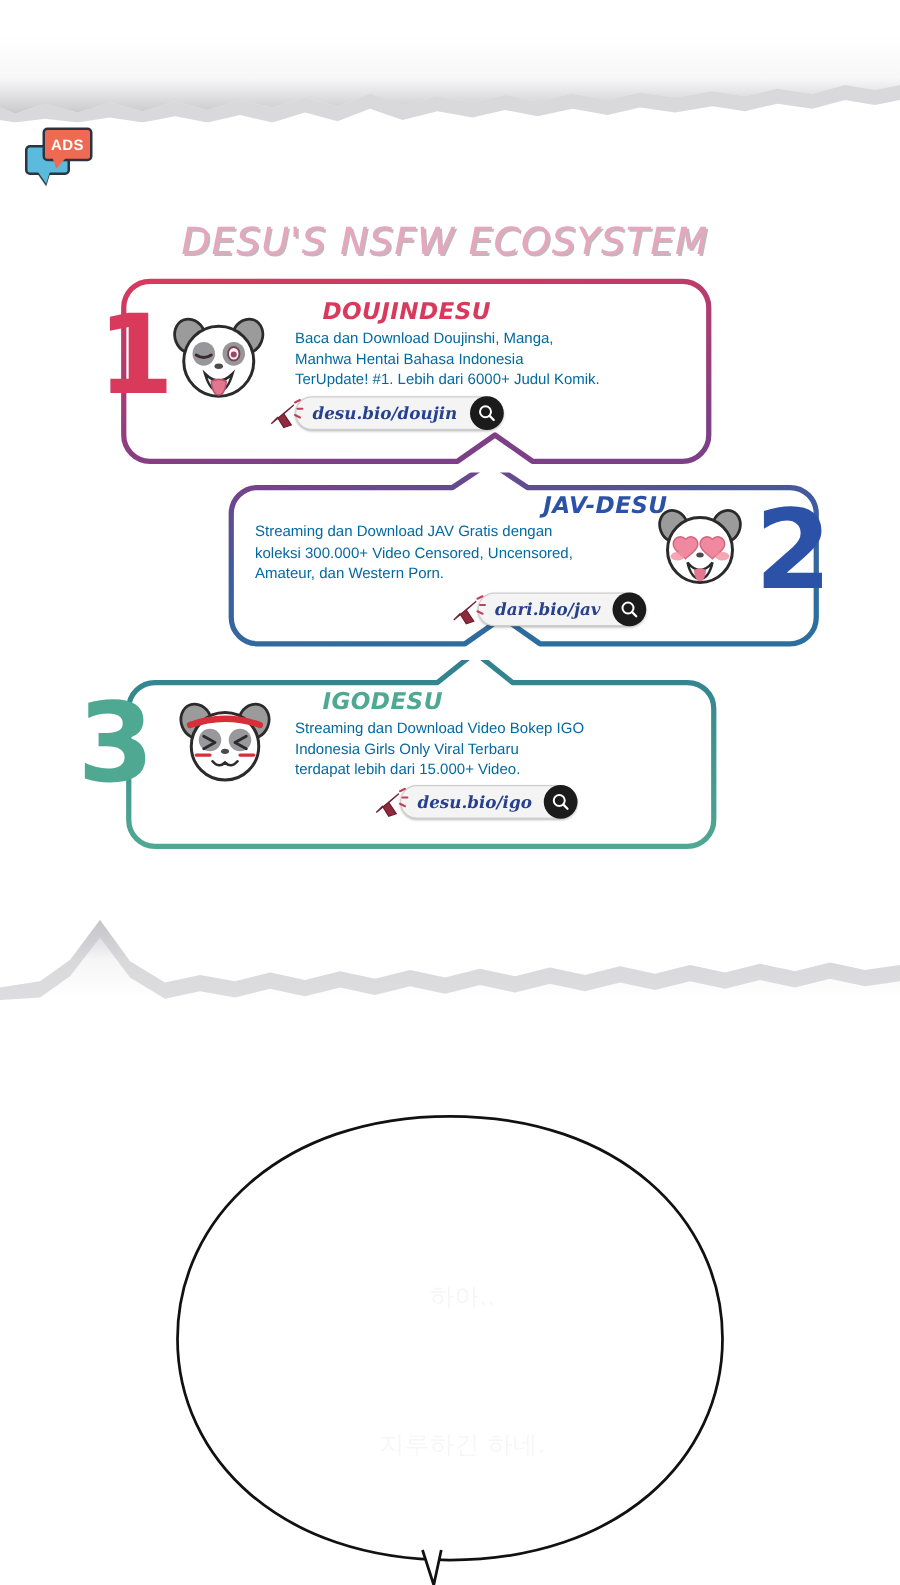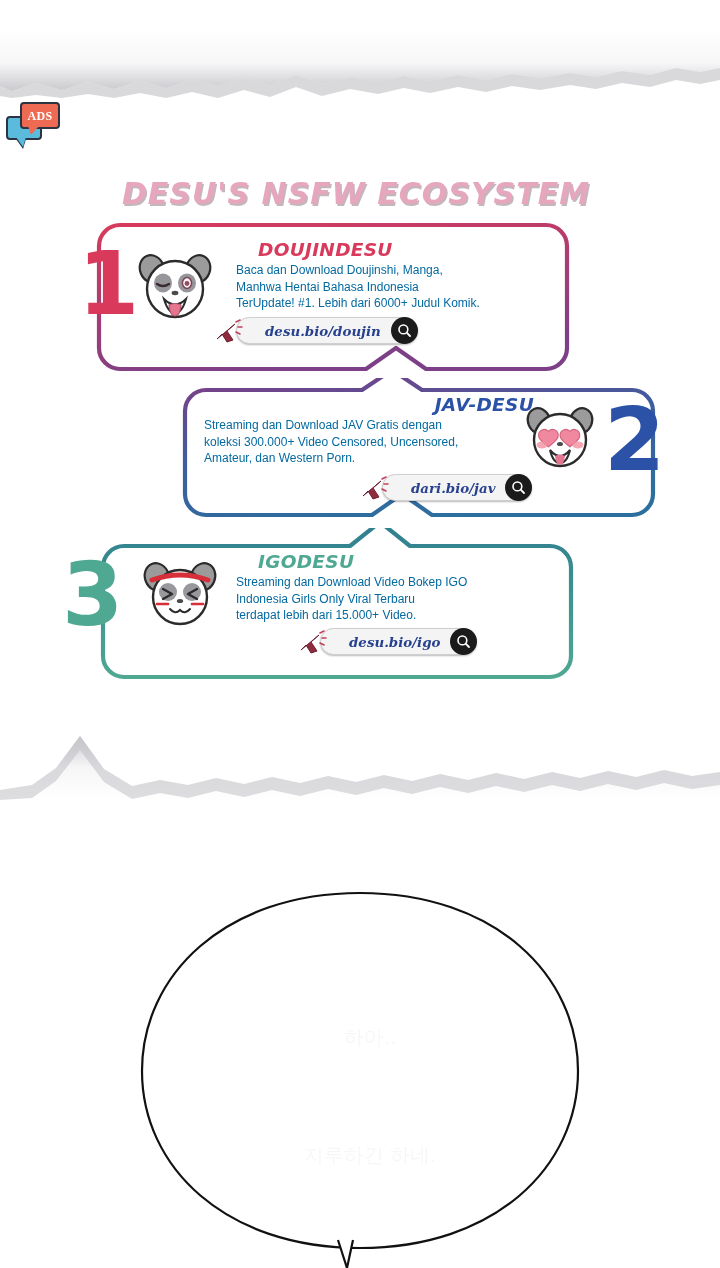--- a/index.html
+++ b/index.html
@@ -23,25 +23,24 @@
     left: 0;
     width: 720px;
     pointer-events: none;
   }
   #torn-top   { top: 28px;  height: 70px; }
   #torn-bottom{ top: 690px; height: 110px; }
 
   
   #ads-badge {
     position: absolute;
-    left: 6px;
+    left: 20px;
     top: 102px;
     width: 56px;
     height: 48px;
-    font-family: Liberation Serif, serif;
   }
   .bubble-blue {
     position: absolute;
     left: 0; top: 14px;
     width: 36px; height: 24px;
     background: #5bbbdd;
     border: 2.2px solid #2b3440;
     border-radius: 4px;
   }
   .bubble-blue::after {
@@ -83,21 +82,21 @@
   }
 
   
   #ad-title {
     position: absolute;
     left: 0; top: 176px;
     width: 712px;
     text-align: center;
     font-family: "DejaVu Sans", sans-serif;
     font-size: 30px;
-    font-weight: bold;
+    font-weight: normal;
     font-style: italic;
     letter-spacing: 1px;
     color: #e6a6bd;
     -webkit-text-stroke: 1.6px #ffffff;
     paint-order: stroke fill;
     text-shadow: 1.5px 2px 0 rgba(120,95,105,.45);
   }
 
   
   .card-svg { position: absolute; }
@@ -123,21 +122,21 @@
   
   .url-pill {
     position: absolute;
     height: 27px;
     display: flex;
     align-items: center;
     background: #f4f4f4;
     border: 1px solid #cfcfcf;
     border-radius: 14px;
     box-shadow: 0 1px 2px rgba(0,0,0,.28);
-    padding-left: 28px;
+    padding-left: 13px;
     padding-right: 0;
   }
   .url-text {
     font-family: "DejaVu Serif", serif;
     font-style: italic;
     font-weight: bold;
     font-size: 13.4px;
     color: #27418f;
     white-space: nowrap;
     padding-right: 10px;

